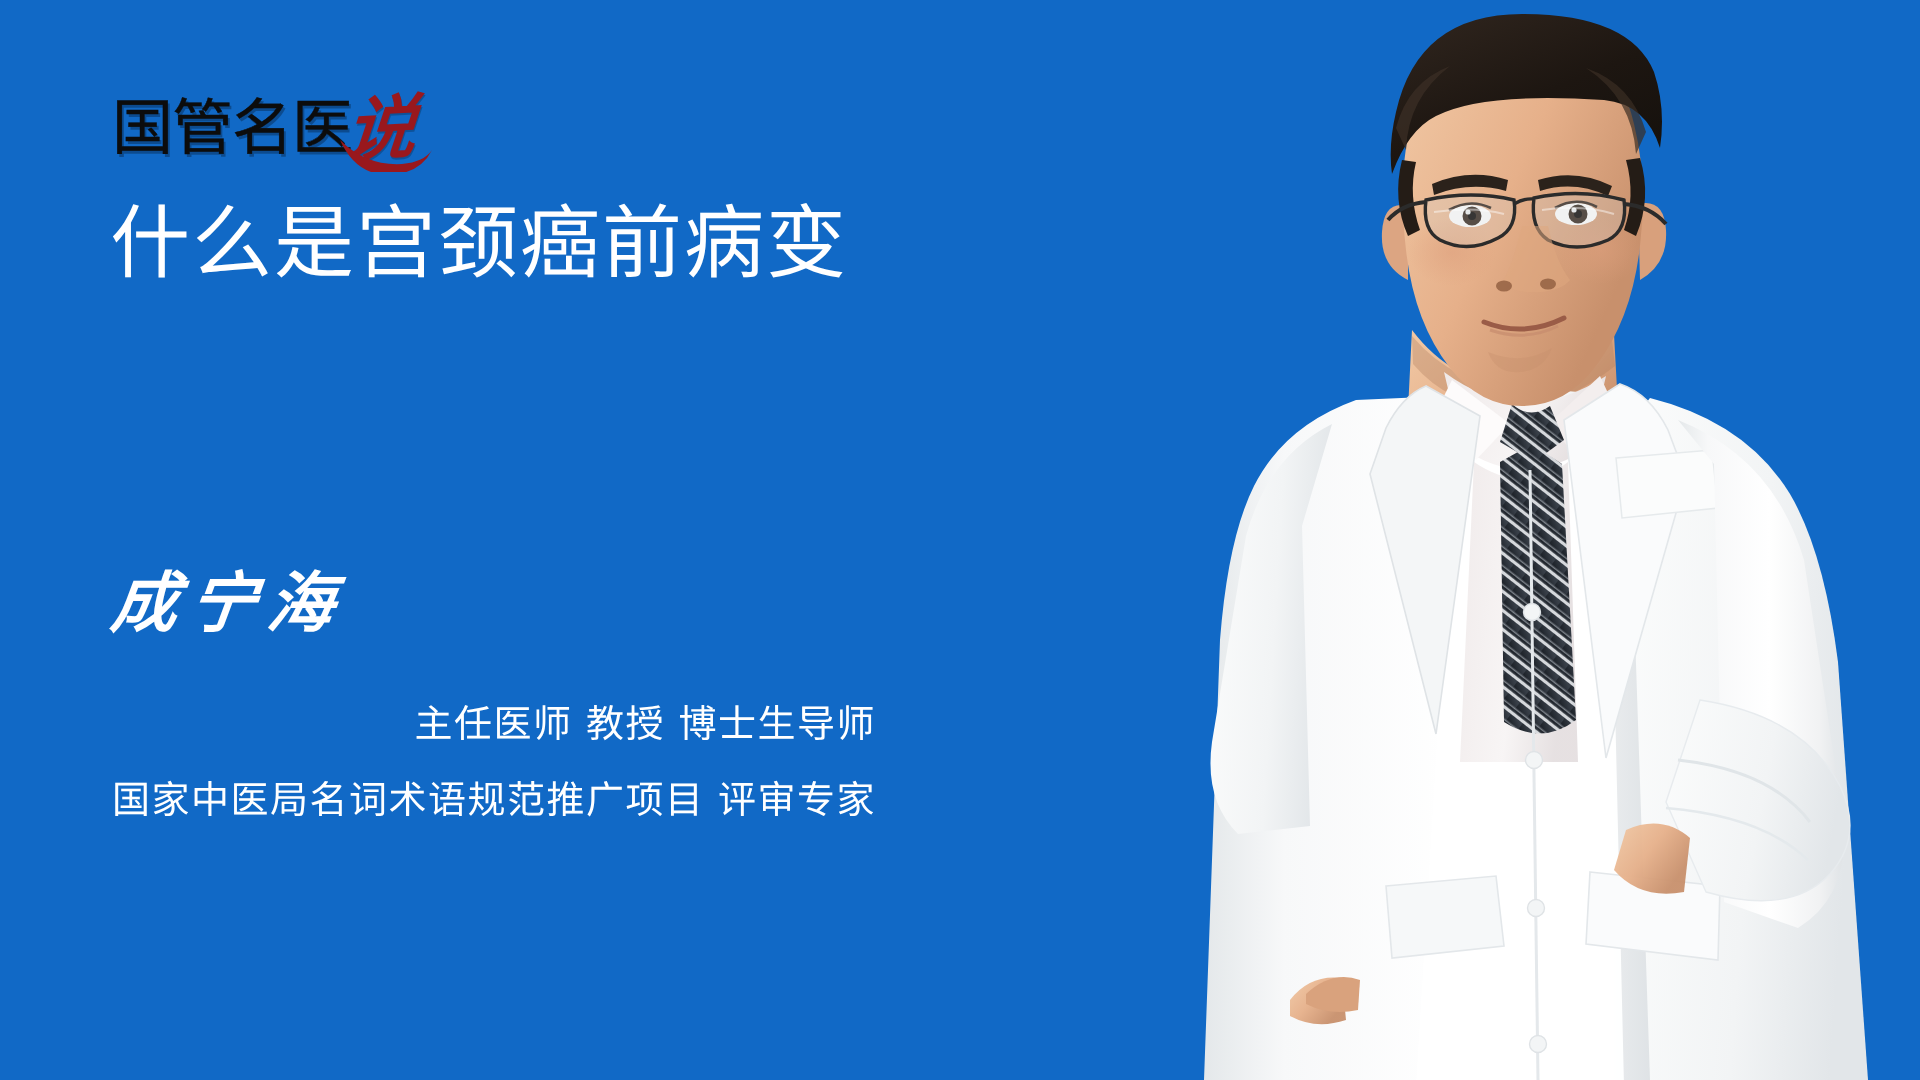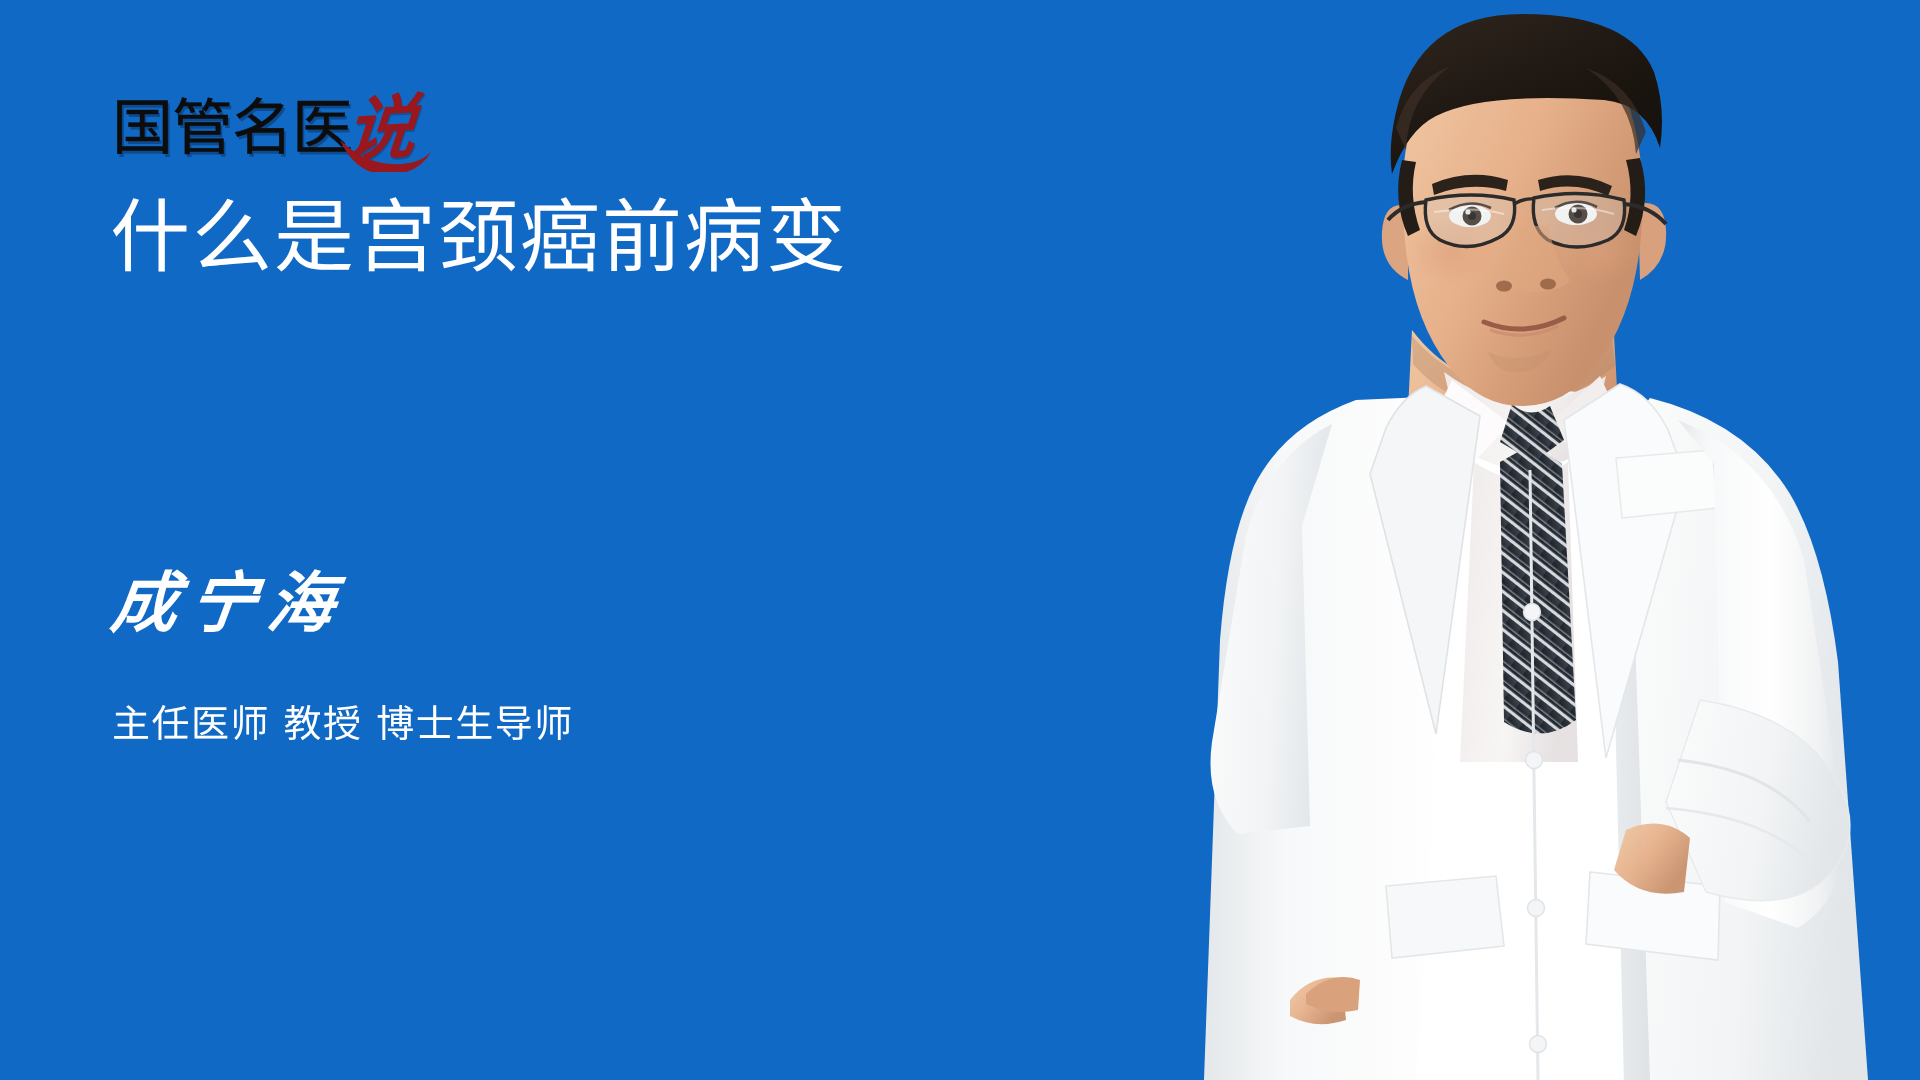--- a/index.html
+++ b/index.html
@@ -54,21 +54,21 @@
   }
 
   
   .title{
     position:absolute; left:110px; top:202px;
     color:#ffffff;
     font-size:80px; line-height:1.06;
     font-weight:400;
     letter-spacing:2px;
     white-space:nowrap;
-    font-family:Liberation Mono, monospace;
+    font-family:Liberation Sans, sans-serif;
   }
 
   
   .doc-name{
     position:absolute; left:112px; top:570px;
     color:#ffffff;
     font-size:66px; line-height:1;
     font-weight:700;
     font-style:italic;
     letter-spacing:12px;
@@ -304,15 +304,16 @@
     <svg class="logo-swash" viewBox="0 0 96 40">
       <path d="M2 8 q26 26 62 24 q22 -2 30 -14 q-10 20 -34 24 q-40 6 -58 -34z" fill="#99181d"></path>
     </svg>
 
     <h1 class="title">什么是宫颈癌前病变</h1>
 
     <div class="doc-name">成宁海</div>
 
     <div class="creds">
       <div class="cred-line">主任医师  教授  博士生导师</div>
+      <div class="cred-line">国家中医局名词术语规范推广项目  评审专家</div>
     </div>
   </div>
 </div>
 
 </body></html>

